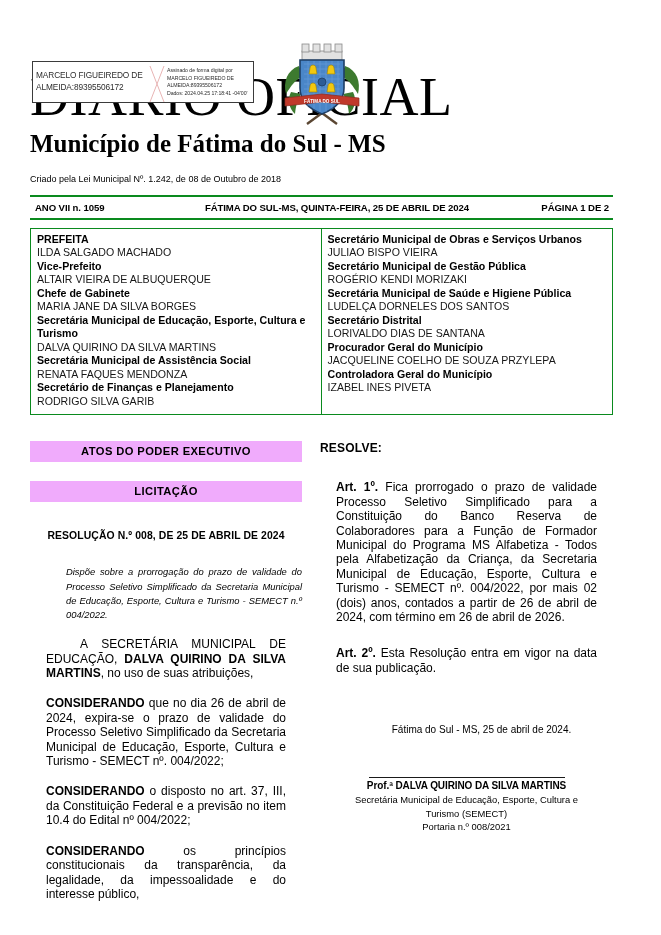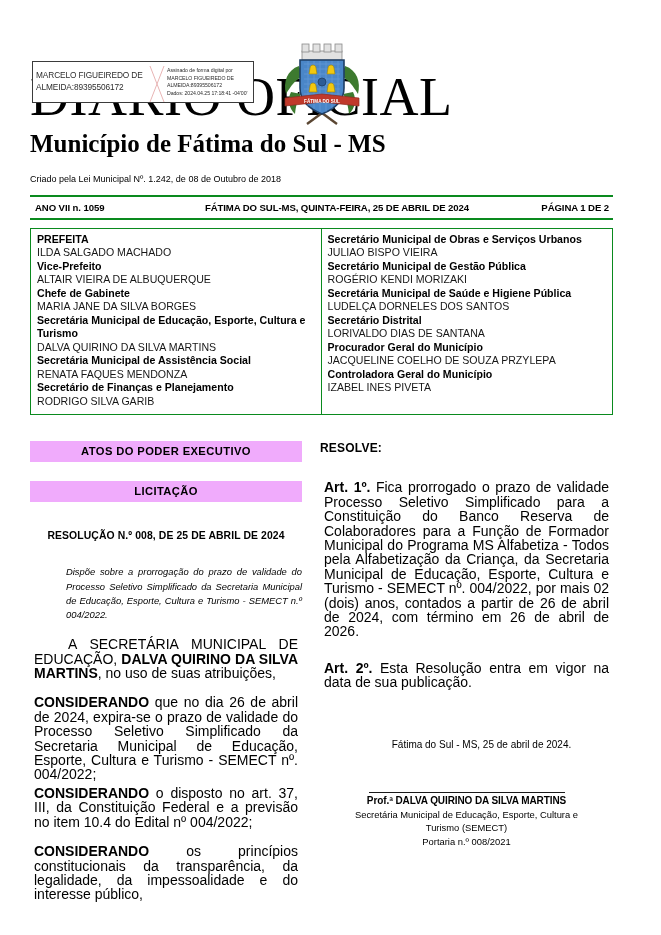--- a/index.html
+++ b/index.html
@@ -171,24 +171,24 @@
   .ementa {
     font-size: 9.4px;
     line-height: 14.2px;
     font-style: italic;
     text-align: justify;
     margin-top: 22px;
     padding-left: 36px;
   }
 
   p.txt {
-    font-size: 14px;
+    font-size: 12px;
     line-height: 14.4px;
     text-align: justify;
-    margin: 4px;
+    margin: 16px;
   }
   p.txt.indent { text-indent: 34px; }
   p.spaced { margin-top: 15px; }
   p.tight  { margin-top: 0px; }
   .b { font-weight: bold; }
 
   .resolve {
     font-size: 12px;
     font-weight: bold;
     letter-spacing: 0.2px;

